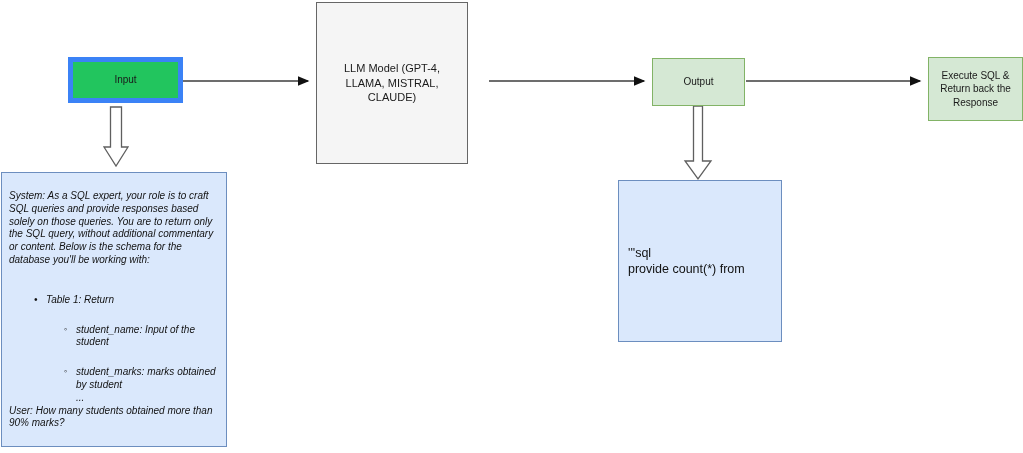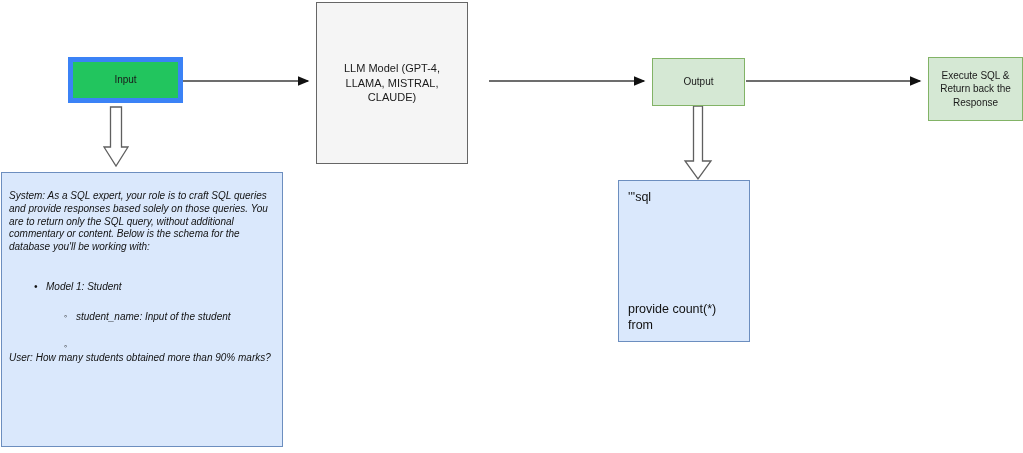--- a/index.html
+++ b/index.html
@@ -49,21 +49,21 @@
   }
 
   .node-execute {
     left: 928px; top: 57px; width: 95px; height: 64px;
     background: #D5E8D4; border: 1px solid #82B366;
     padding: 16px 6px;
   }
 
   .prompt-box {
     position: absolute;
-    left: 1px; top: 172px; width: 282px; height: 275px;
+    left: 1px; top: 172px; width: 226px; height: 275px;
     background: #DAE8FC; border: 1px solid #6C8EBF;
     font-style: italic;
     font-size: 10px;
     color: #111111;
     line-height: 1.28;
     padding: 17px 8px 8px 7px;
   }
 
   .prompt-paragraph { margin-bottom: 0; }
 
@@ -78,28 +78,28 @@
     display: flex;
     margin-top: 17px;
     padding-left: 55px;
   }
   .sub-row .marker { width: 12px; flex: 0 0 12px; font-size: 9px; }
 
   .user-paragraph { }
 
   .sql-box {
     position: absolute;
-    left: 618px; top: 180px; width: 132px; height: 162px;
+    left: 618px; top: 180px; width: 164px; height: 162px;
     background: #DAE8FC; border: 1px solid #6C8EBF;
     font-size: 12.5px;
     color: #111111;
     line-height: 1.3;
     display: flex;
     flex-direction: column;
-    justify-content: space-between;
+    justify-content: center;
     padding: 8px 6px 8px 9px;
   }
 </style>
 </head>
 <body>
 
 <div class="canvas">
 
   <svg class="connector-layer" width="1023" height="453" viewBox="0 0 1023 453" xmlns="http://www.w3.org/2000/svg">
     <defs>
@@ -133,30 +133,34 @@
 
   <div class="node node-execute">
     <span>Execute SQL &amp; Return back the Response</span>
   </div>
 
   <div class="prompt-box">
     <div class="prompt-paragraph">System: As a SQL expert, your role is to craft SQL queries and provide responses based solely on those queries. You are to return only the SQL query, without additional commentary or content. Below is the schema for the database you'll be working with:</div>
 
     <div class="bullet-row">
       <span class="marker">•</span>
-      <span>Model 1: Student</span>
+      <span>Table 1: Return</span>
     </div>
 
     <div class="sub-row">
       <span class="marker">◦</span>
       <span>student_name: Input of the student</span>
     </div>
 
     <div class="sub-row">
       <span class="marker">◦</span>
+      <span>
+        <span>student_marks: marks obtained by student</span><br>
+        <span>...</span>
+      </span>
     </div>
 
     <div class="user-paragraph">User: How many students obtained more than 90% marks?</div>
   </div>
 
   <div class="sql-box">
     <div>'''sql</div>
     <div>provide count(*) from</div>
   </div>
 

